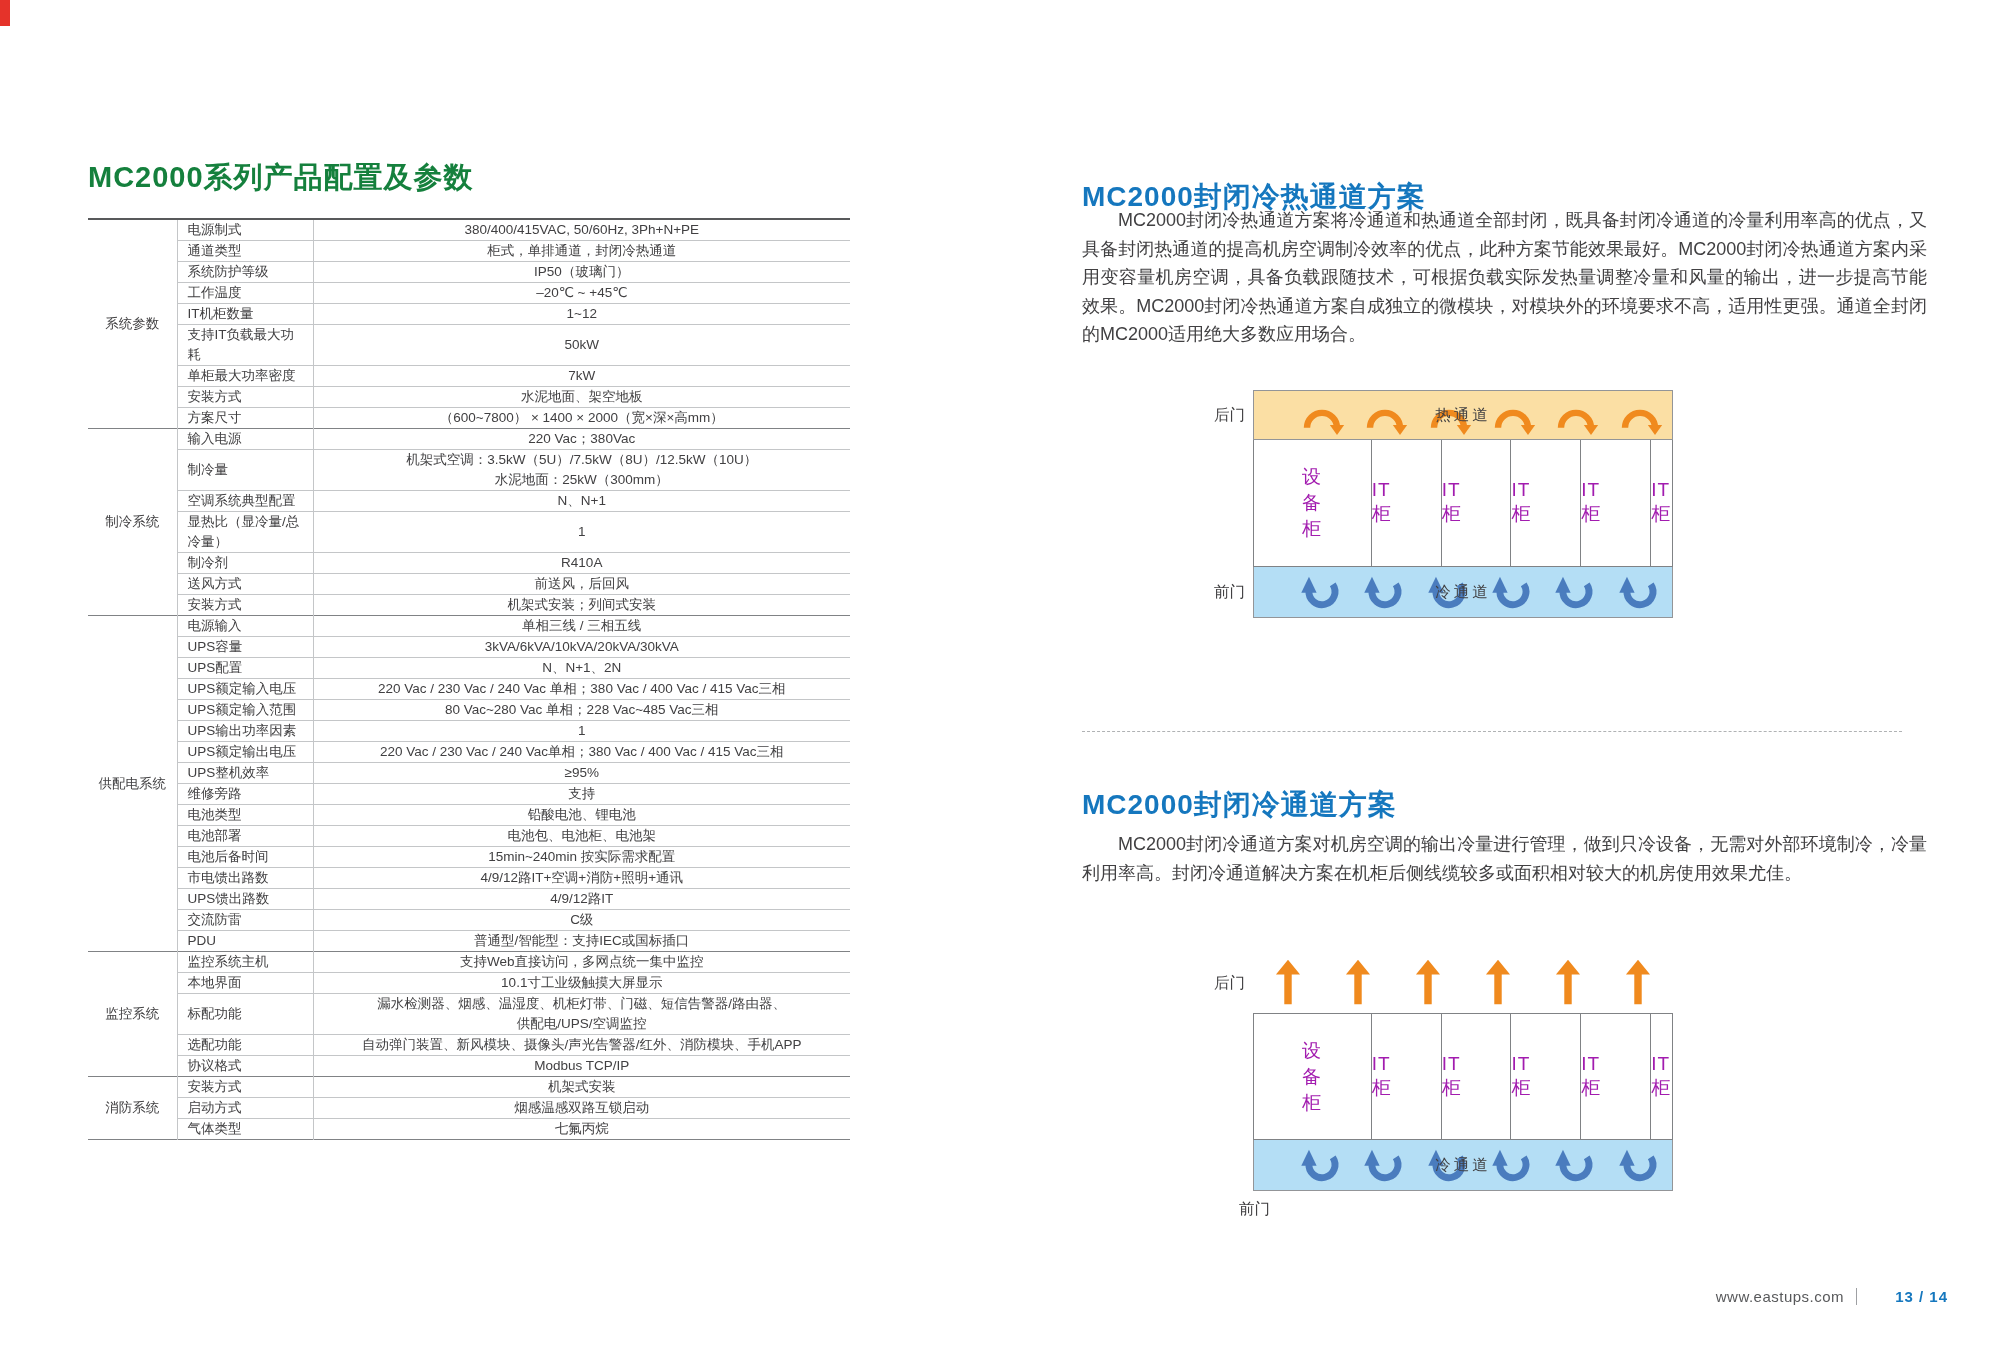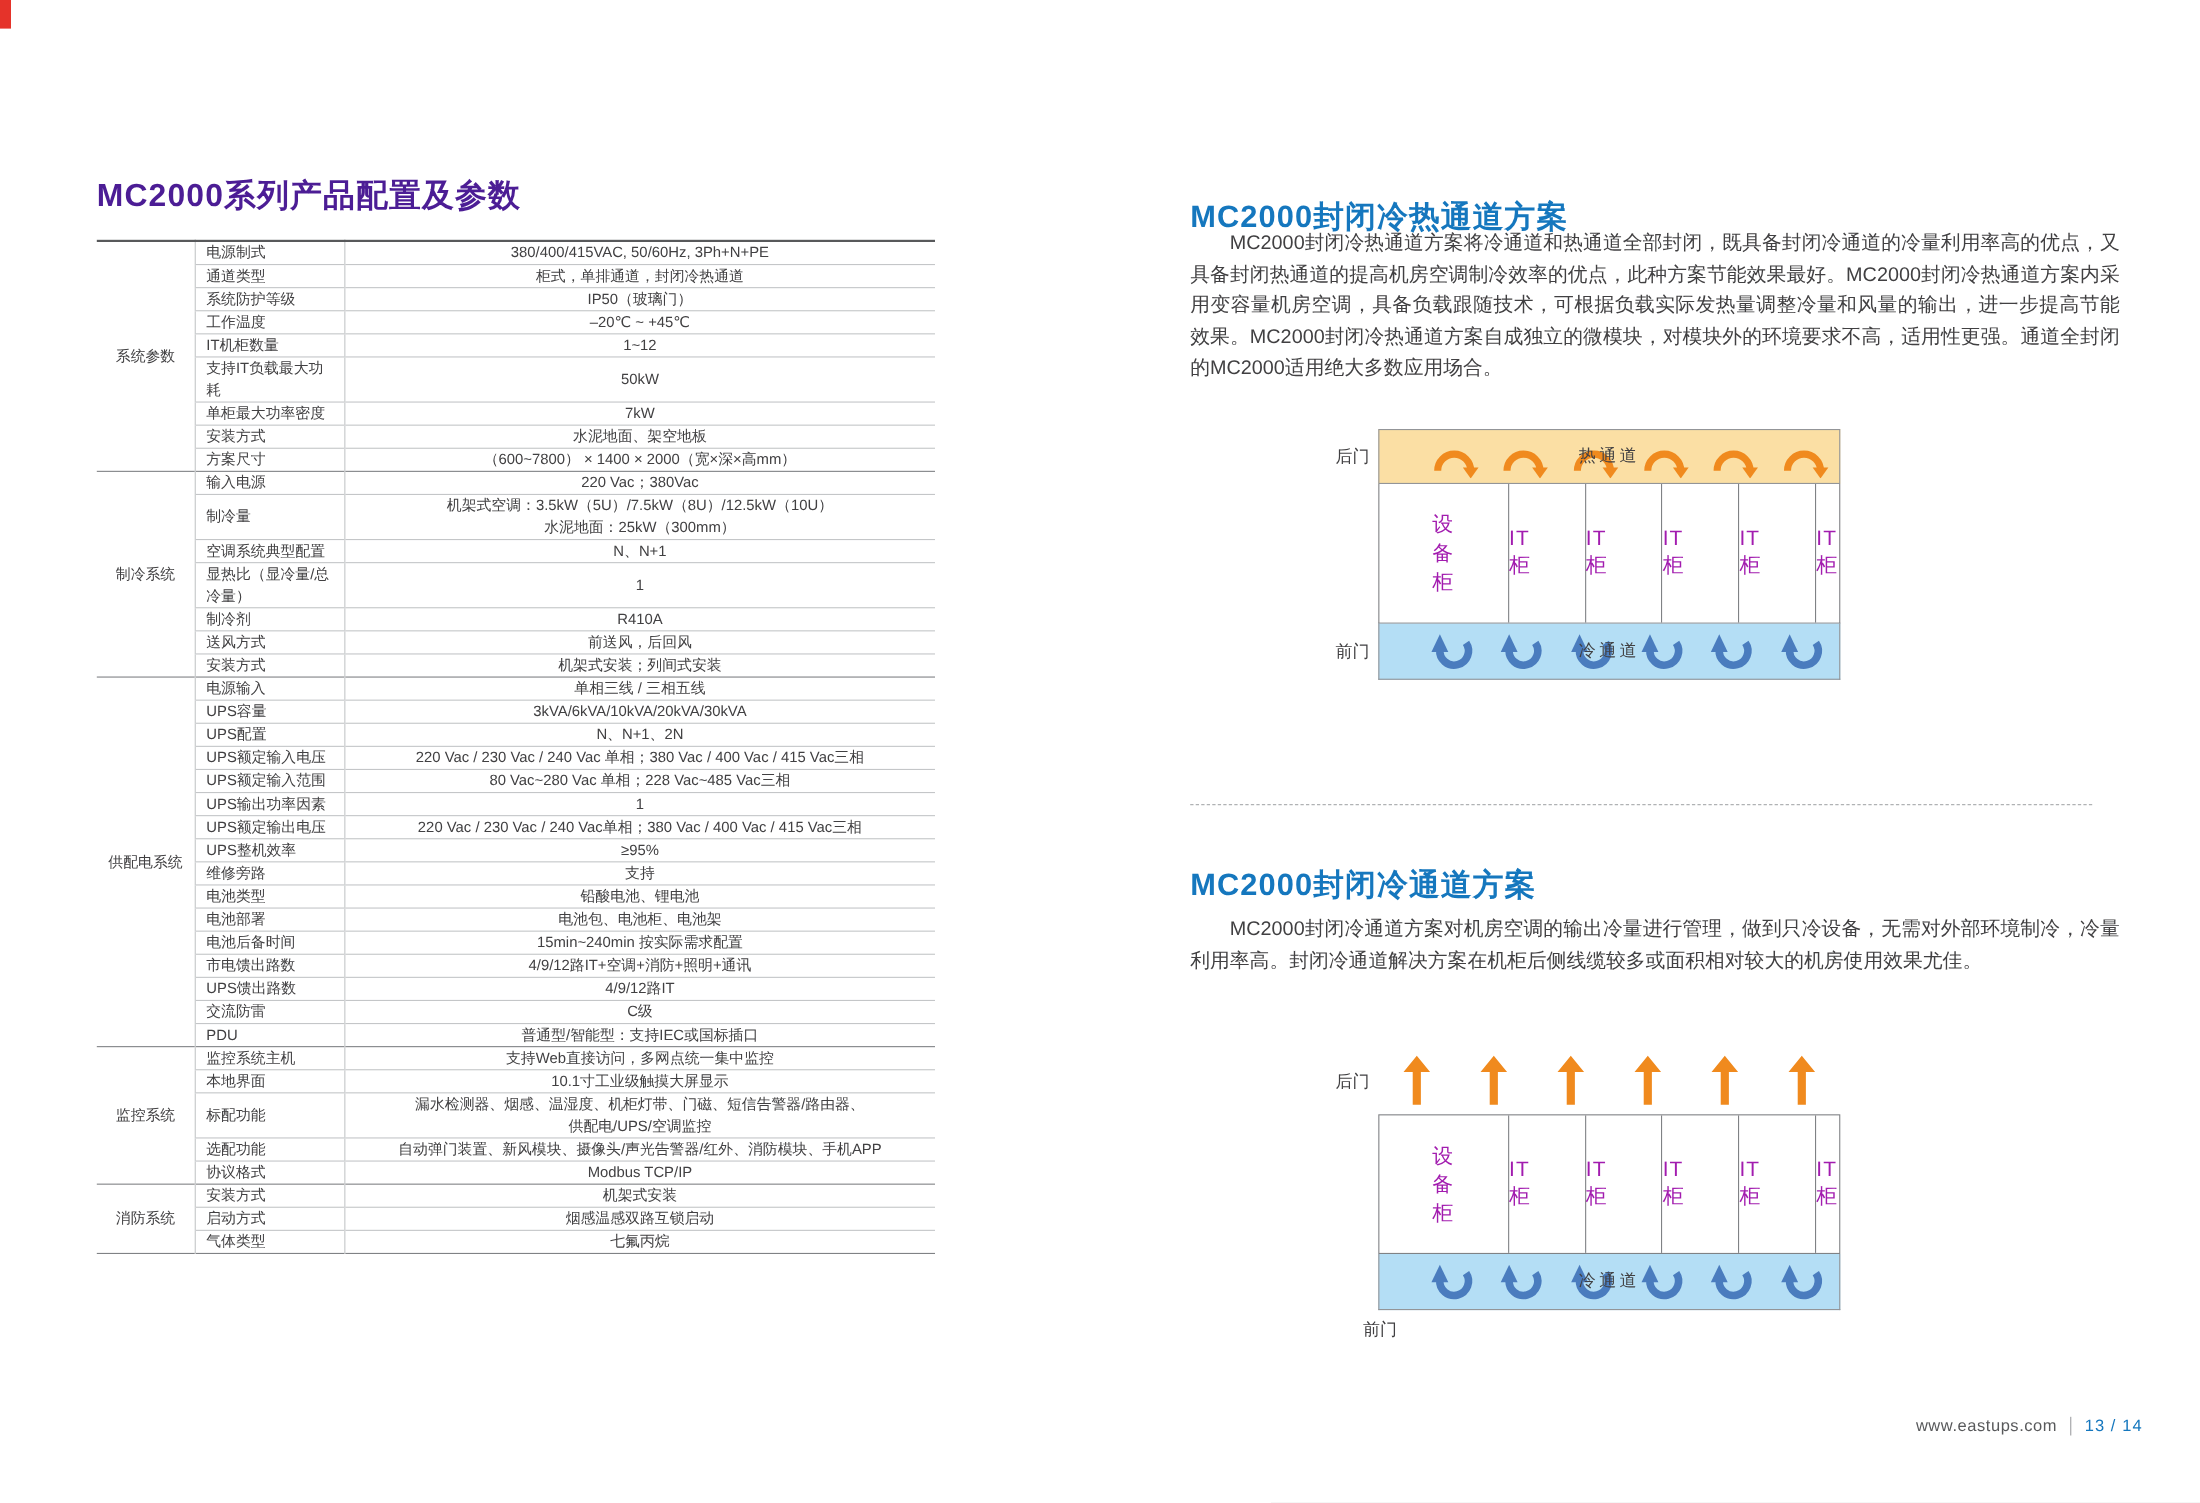--- a/index.html
+++ b/index.html
@@ -7,21 +7,21 @@
   .page {
     position:relative; width:2000px; height:1366px; background:#ffffff;
     font-family:"Liberation Sans","DejaVu Sans",sans-serif; color:#414042;
     overflow:hidden; margin:0 auto;
   }
   .corner-mark { position:absolute; left:0; top:0; width:10px; height:26px; background:#e5332a; }
 
   
   .left-title {
     position:absolute; left:88px; top:158px;
-    font-size:29px; font-weight:bold; color:#4c1d95; letter-spacing:1px;
+    font-size:29px; font-weight:bold; color:#15803d; letter-spacing:1px;
   }
   #spec-table {
     position:absolute; left:88px; top:218px; width:762px;
     border-collapse:collapse; table-layout:fixed;
     font-size:13.5px; color:#414042;
     border-top:2px solid #58595b; border-bottom:1px solid #808285;
   }
   #spec-table td { vertical-align:middle; height:21px; line-height:20px; padding:0 6px; }
   #spec-table .group-cell { text-align:center; font-size:13.5px; }
   #spec-table .label-cell {
@@ -71,21 +71,21 @@
   .up-arrow-svg { width:26px; height:46px; }
   .cabinets-flat { border-top:1px solid #808285; }
 
   
   .footer {
     position:absolute; right:52px; top:1288px;
     display:flex; align-items:center; gap:12px; font-size:15px;justify-content:flex-end;
   }
   .footer-site { color:#58595b; letter-spacing:0.5px; }
   .footer-sep { width:1px; height:17px; background:#9ea0a3; }
-  .footer-page { color:#1577BE; font-weight:normal; letter-spacing:1px; }
+  .footer-page { color:#1577BE; font-weight:bold; letter-spacing:1px;margin-left:26px; }
 
   .hidden-defs { position:absolute; width:0; height:0; overflow:hidden; }
 </style>
 </head>
 <body>
 
 <svg class="hidden-defs" aria-hidden="true">
   <defs>
     <symbol id="hot-arrow" viewBox="0 0 60 56">
       <path d="M9,46 A21,21 0 0 1 51,46" fill="none" stroke="#F08A1E" stroke-width="9"></path>

